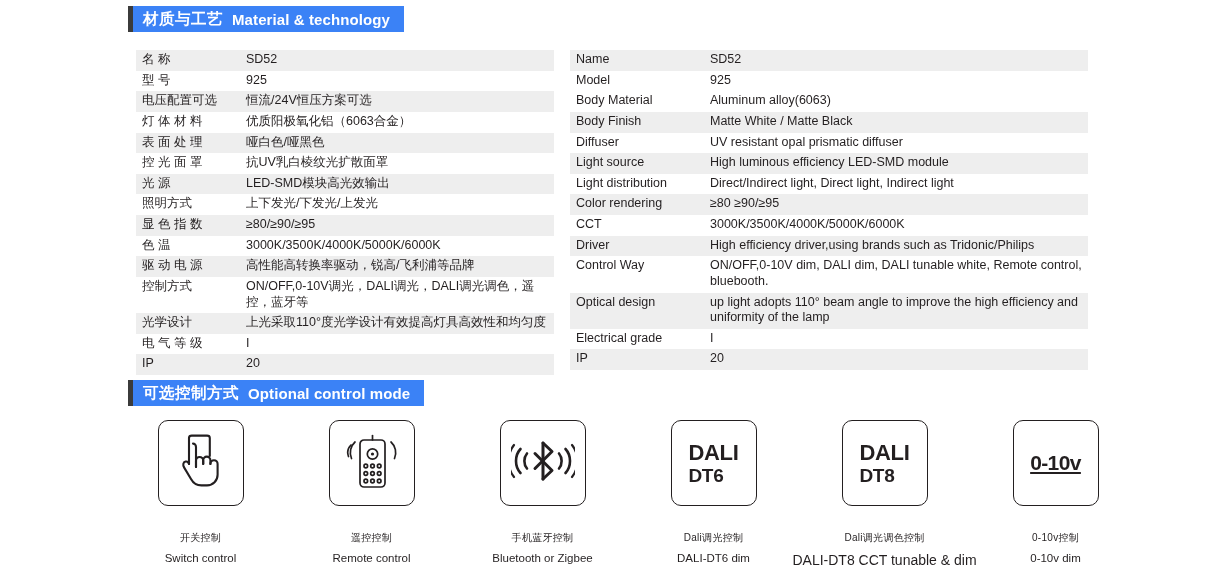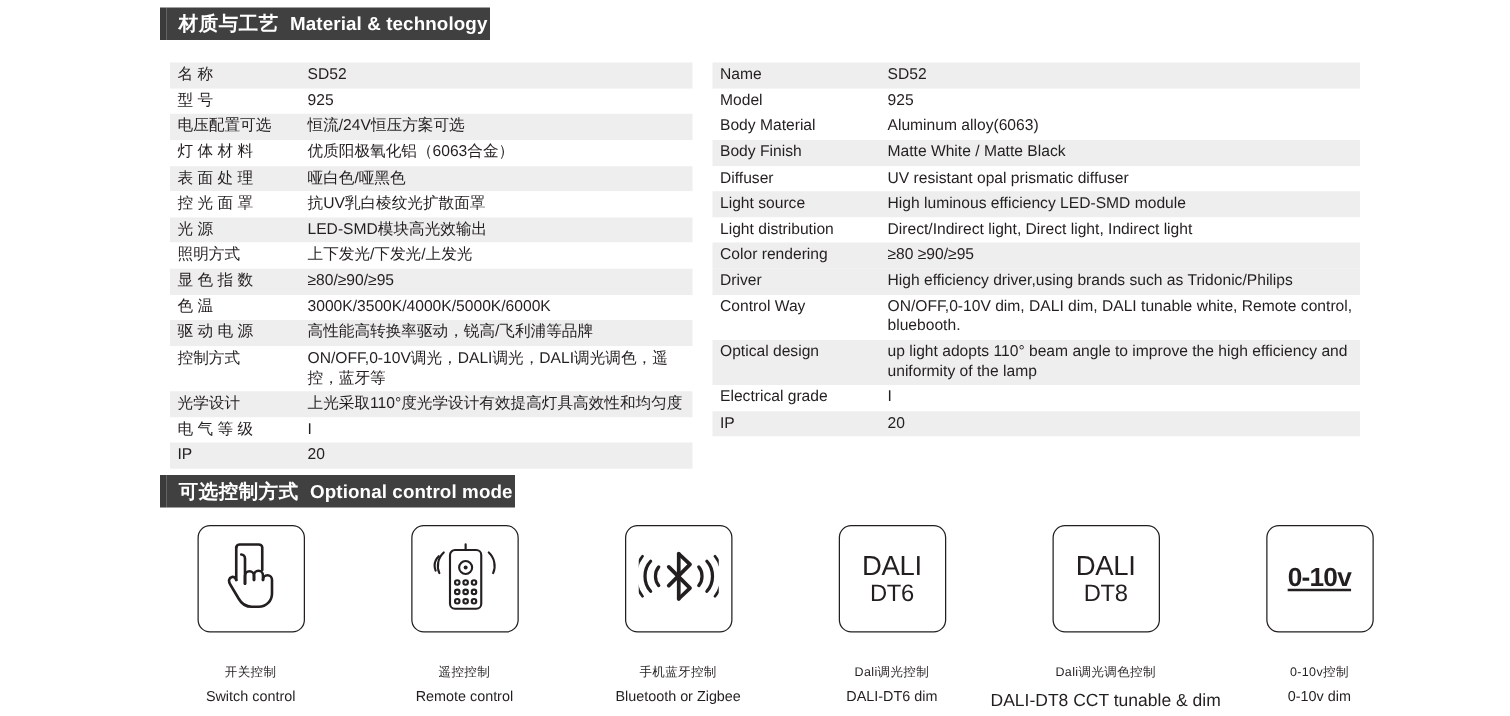--- a/index.html
+++ b/index.html
@@ -21,25 +21,25 @@
     position: absolute;
     display: flex;
     align-items: stretch;
     height: 26px;
   }
   .section-head .bar {
     width: 5px;
     background: #3b3b3b;
   }
   .section-head .hd-body {
-    background: #404040;
+    background: #3b82f6;
     color: #ffffff;
     display: flex;
     align-items: center;
-    padding: 0 2px 0 10px;
+    padding: 0 14px 0 10px;
     white-space: nowrap;
   }
   .hd-cn {
     font-size: 15.5px;
     font-weight: bold;
     letter-spacing: .5px;
   }
   .hd-en {
     font-size: 15px;
     font-weight: bold;
@@ -105,23 +105,23 @@
     letter-spacing: .3px;
     white-space: nowrap;
   }
   .mode .en {
     margin-top: 7px;
     font-size: 11.5px;
     white-space: nowrap;
   }
   .mode .en.small { font-size: 14px; }
   .dali-txt {
-    text-align: center;
+    text-align: left;
     line-height: 1.0;
-    font-weight: normal;
+    font-weight: bold;
     letter-spacing: -0.3px;
   }
   .dali-txt .l1 { font-size: 22px; display: block; }
   .dali-txt .l2 { font-size: 19px; display: block; margin-top: 2px; }
   .zero-ten {
     font-size: 21px;
     font-weight: bold;
     letter-spacing: -0.6px;
     text-decoration: underline;
   }
@@ -228,20 +228,24 @@
       <td class="k">Light source</td>
       <td class="v">High luminous efficiency LED-SMD module</td>
     </tr>
     <tr class="odd">
       <td class="k">Light distribution</td>
       <td class="v">Direct/Indirect light, Direct light, Indirect light</td>
     </tr>
     <tr class="even">
       <td class="k">Color rendering</td>
       <td class="v">≥80 ≥90/≥95</td>
+    </tr>
+    <tr class="odd">
+      <td class="k">CCT</td>
+      <td class="v">3000K/3500K/4000K/5000K/6000K</td>
     </tr>
     <tr class="even">
       <td class="k">Driver</td>
       <td class="v">High efficiency driver,using brands such as Tridonic/Philips</td>
     </tr>
     <tr class="odd">
       <td class="k">Control Way</td>
       <td class="v">ON/OFF,0-10V dim, DALI dim, DALI tunable white, Remote control, bluebooth.</td>
     </tr>
     <tr class="even">

